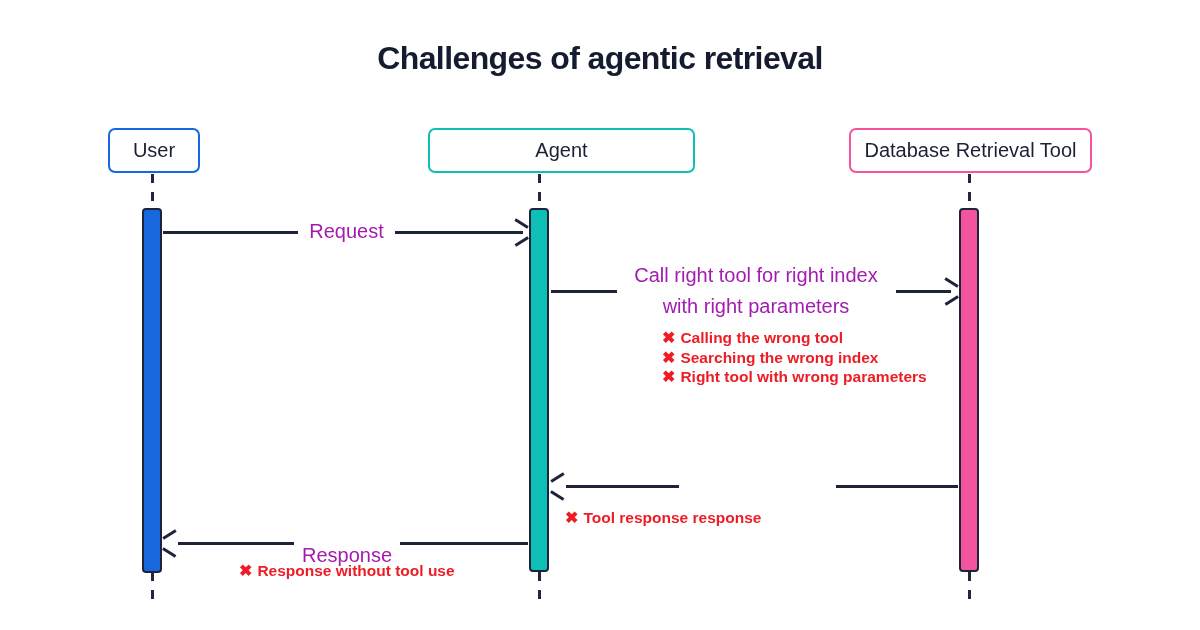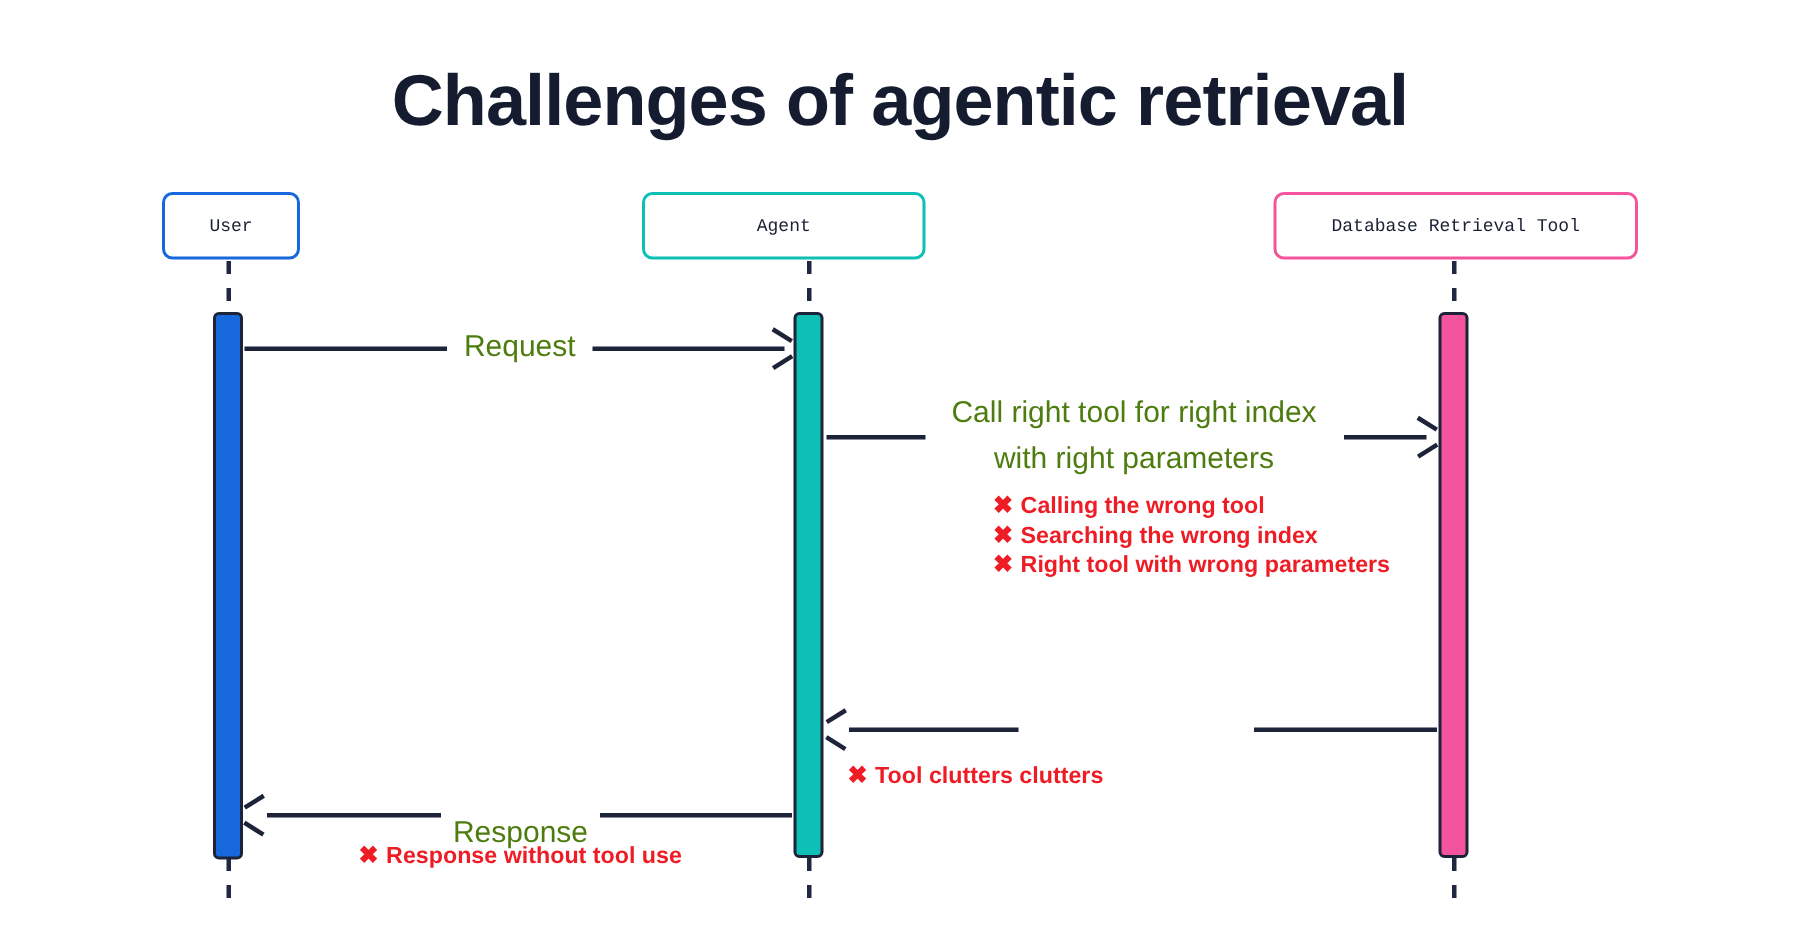--- a/index.html
+++ b/index.html
@@ -19,41 +19,41 @@
     width: 1200px;
     height: 630px;
     background: #ffffff;
   }
   .title {
     position: absolute;
     left: 0;
     top: 40px;
     width: 1200px;
     text-align: center;
-    font-size: 48px;
+    font-size: 32px;
     font-weight: 800;
     letter-spacing: -0.6px;
     color: #151c30;
     font-family: "Liberation Sans", sans-serif;
   }
 
   
   .participant {
     position: absolute;
     box-sizing: border-box;
     background: #ffffff;
     border: 2.5px solid #000;
     border-radius: 7px;
     height: 45px;
     display: flex;
     align-items: center;
     justify-content: center;
-    font-size: 12px;
+    font-size: 20px;
     color: #1b2134;
-    font-family: Liberation Mono, monospace;
+    font-family: Liberation Sans, sans-serif;
   }
 
   
   .lifeline {
     position: absolute;
     width: 3px;
     background-image: linear-gradient(to bottom, #202741 0 9px, rgba(0,0,0,0) 9px 18px);
     background-size: 3px 18px;
     background-repeat: repeat-y;
   }
@@ -89,21 +89,21 @@
     background: #1d2338;
   }
   .arrow-open-right::before { top: 2px;  left: 0; transform: rotate(32deg);  transform-origin: right center; }
   .arrow-open-right::after  { top: 12px; left: 0; transform: rotate(-32deg); transform-origin: right center; }
   .arrow-open-left::before  { top: 2px;  left: 0; transform: rotate(-32deg); transform-origin: left center; }
   .arrow-open-left::after   { top: 12px; left: 0; transform: rotate(32deg);  transform-origin: left center; }
 
   .msglabel {
     position: absolute;
     font-size: 20px;
-    color: #4d7c0f;
+    color: #a21caf;
     text-align: center;
     line-height: 34px;
     white-space: nowrap;
     font-family: "Liberation Sans", sans-serif;
   }
 
   
   .issue-block {
     position: absolute;
     color: #ee1c25;
@@ -141,21 +141,21 @@
   <div class="lifeline" style="left:538px; top:174px; height:36px;"></div>
   <div class="lifeline" style="left:538px; top:572px; height:36px;"></div>
 
   <div class="lifeline" style="left:968px; top:174px; height:36px;"></div>
   <div class="lifeline" style="left:968px; top:572px; height:36px;"></div>
 
   <div class="participant" style="left:108px; top:128px; width:92px; border-color:#1668dc;">
     <span>User</span>
   </div>
 
-  <div class="participant" style="left:428px; top:128px; width:189px; border-color:#0ebfb6;">
+  <div class="participant" style="left:428px; top:128px; width:267px; border-color:#0ebfb6;">
     <span>Agent</span>
   </div>
 
   <div class="participant" style="left:849px; top:128px; width:243px; border-color:#f4539e;">
     <span>Database Retrieval Tool</span>
   </div>
 
   <div class="activation" style="left:142px; top:208px; height:365px; background:#1668dc;"></div>
 
   <div class="activation" style="left:529px; top:208px; height:364px; background:#0ebfb6;"></div>
@@ -189,21 +189,21 @@
   </div>
 
   <div class="msgline" style="left:566px; top:485px; width:113px;"></div>
   <div class="msgline" style="left:836px; top:485px; width:122px;"></div>
   <div class="arrow-open-left" style="position:absolute; left:551px; top:478px;"></div>
 
   <div class="issue-block" style="left:565px; top:508px;">
     <div class="issue-row">
       <span class="xmark">✖</span>
       <span class="issue-text two-line">
-        <span>Tool clutters clutters</span><br>
+        <span>Tool response response</span><br>
       </span>
     </div>
   </div>
 
   <div class="msgline" style="left:178px; top:542px; width:116px;"></div>
   <div class="msgline" style="left:400px; top:542px; width:128px;"></div>
   <div class="arrow-open-left" style="position:absolute; left:163px; top:535px;"></div>
   <div class="msglabel" style="left:294px; top:525px; width:106px;margin-top:13px;">Response</div>
 
   <div class="issue-block" style="left:239px; top:561px;">

